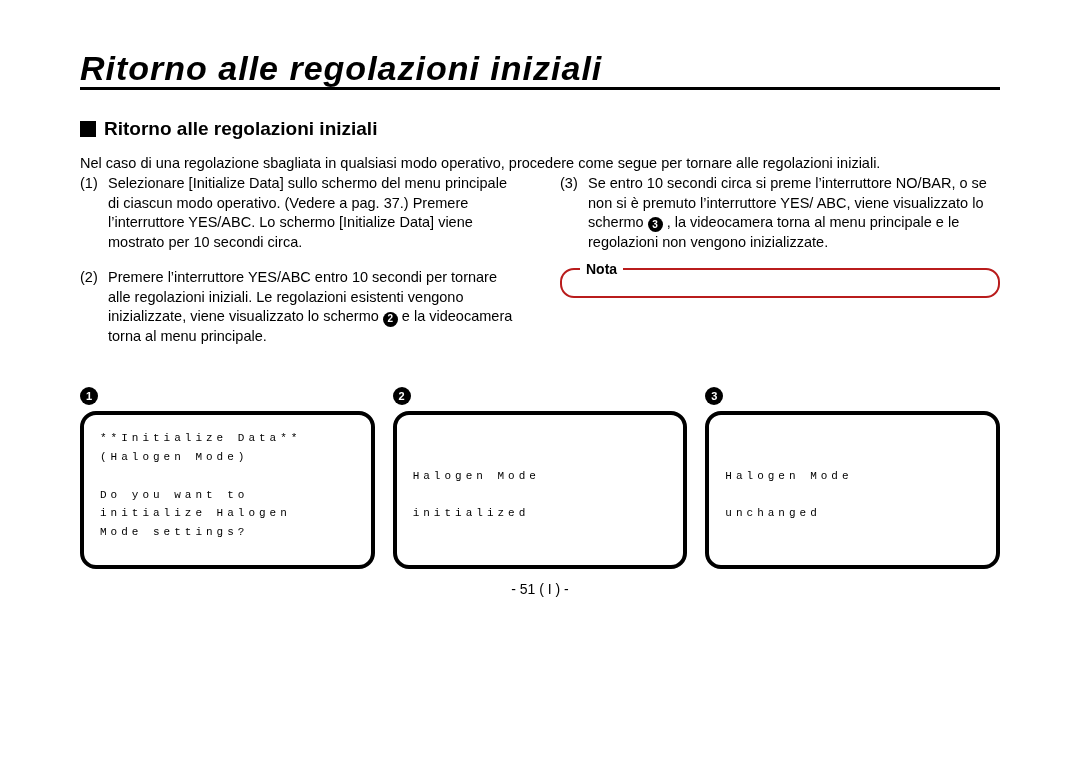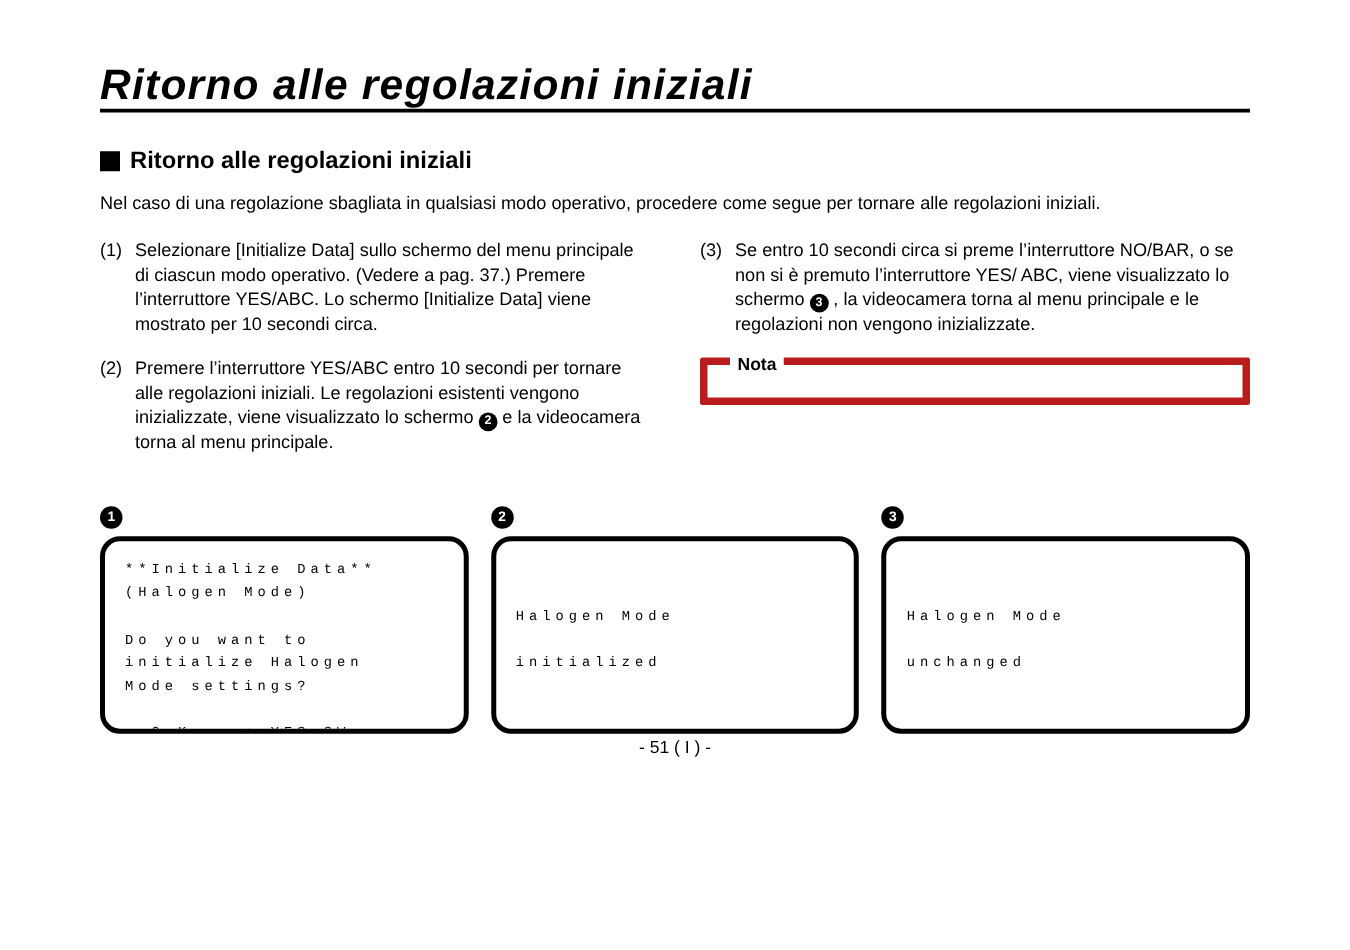--- a/index.html
+++ b/index.html
@@ -3,34 +3,34 @@
 <meta charset="utf-8">
 <style>
   * { box-sizing: border-box; margin: 0; padding: 0; }
   html, body { width: 1080px; height: 760px; background: #fff; font-family: Arial, Helvetica, sans-serif; color: #000; }
   .page { padding: 50px 80px 33px 80px; position: relative; height: 100%; }
   .title-wrap { border-bottom: 3px solid #000; margin-bottom: 28px; padding-bottom: 0; }
   .title { font-size: 34px; font-style: italic; font-weight: bold; letter-spacing: 1px; line-height: 1.1; }
   .subtitle-row { display: flex; align-items: center; gap: 8px; margin-bottom: 14px; }
   .blk-sq { width: 16px; height: 16px; background: #000; }
   .subtitle { font-size: 19px; font-weight: bold; }
-  .intro { font-size: 14.5px; line-height: 1.35; margin-bottom: 18px; }
+  .intro { font-size: 14.5px; line-height: 1.35; }
   .cols { display: flex; gap: 40px; }
   .col { flex: 1 1 0; font-size: 14.5px; line-height: 1.35; }
   .step { display: flex; margin-bottom: 16px; }
   .step-num { min-width: 28px; }
   .step-body {}
   .inline-circ { display: inline-flex; width: 15px; height: 15px; border-radius: 50%; background: #000; color: #fff; font-size: 10px; font-weight: bold; align-items: center; justify-content: center; vertical-align: -1px; }
-  .nota-box { border: 6px solid #b91c1c; border-radius: 2px; padding: 12px 14px 14px 14px; margin-top: 6px; position: relative; font-size: 14.5px; line-height: 1.35; text-align: right; }
+  .nota-box { border: 2px solid #b91c1c; border-radius: 14px; padding: 12px 14px 14px 14px; margin-top: 6px; position: relative; font-size: 14.5px; line-height: 1.35; text-align: right; }
   .nota-label { position: absolute; top: -10px; left: 18px; background: #fff; padding: 0 6px; font-weight: bold; font-size: 14px; }
   .screens { display: flex; gap: 18px; margin-top: 24px; }
   .screen-wrap { flex: 1 1 0; }
   .screen-num { width: 18px; height: 18px; border-radius: 50%; background: #000; color: #fff; font-size: 11px; font-weight: bold; display: inline-flex; align-items: center; justify-content: center; margin-bottom: 6px; }
   .screen { border: 4px solid #000000; border-radius: 16px; height: 158px; padding: 14px 16px; font-family: "Courier New", monospace; font-size: 11px; line-height: 1.7; letter-spacing: 4px; white-space: pre; overflow: hidden; }
-  .pgnum { text-align: center; font-size: 14px; margin-top: 2px; }
+  .pgnum { text-align: center; font-size: 14px; margin-top: 12px; }
 </style>
 </head>
 <body>
 
 <div class="page">
 
   <div class="title-wrap">
     <div class="title">Ritorno alle regolazioni iniziali</div>
   </div>
 

